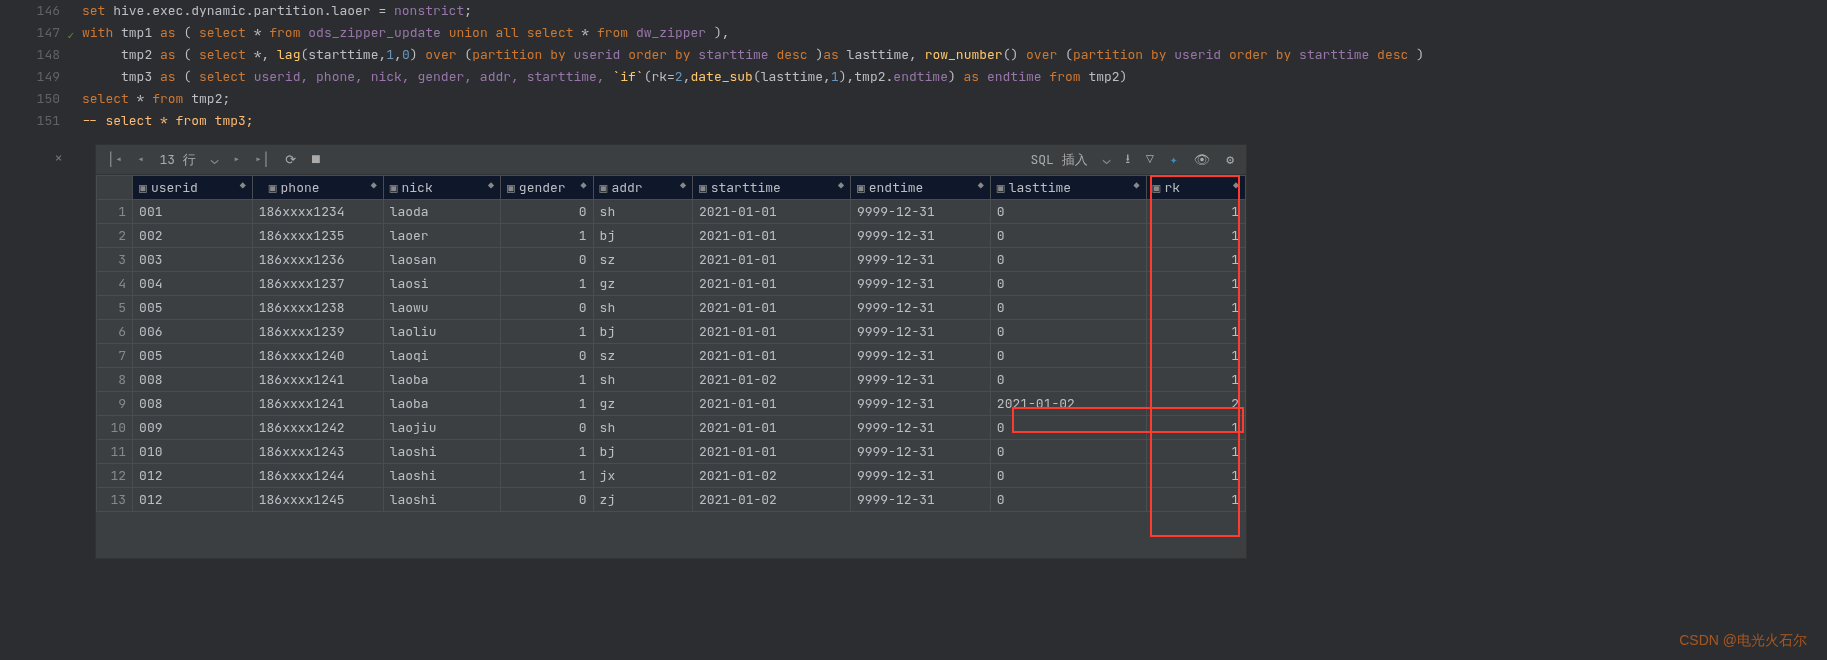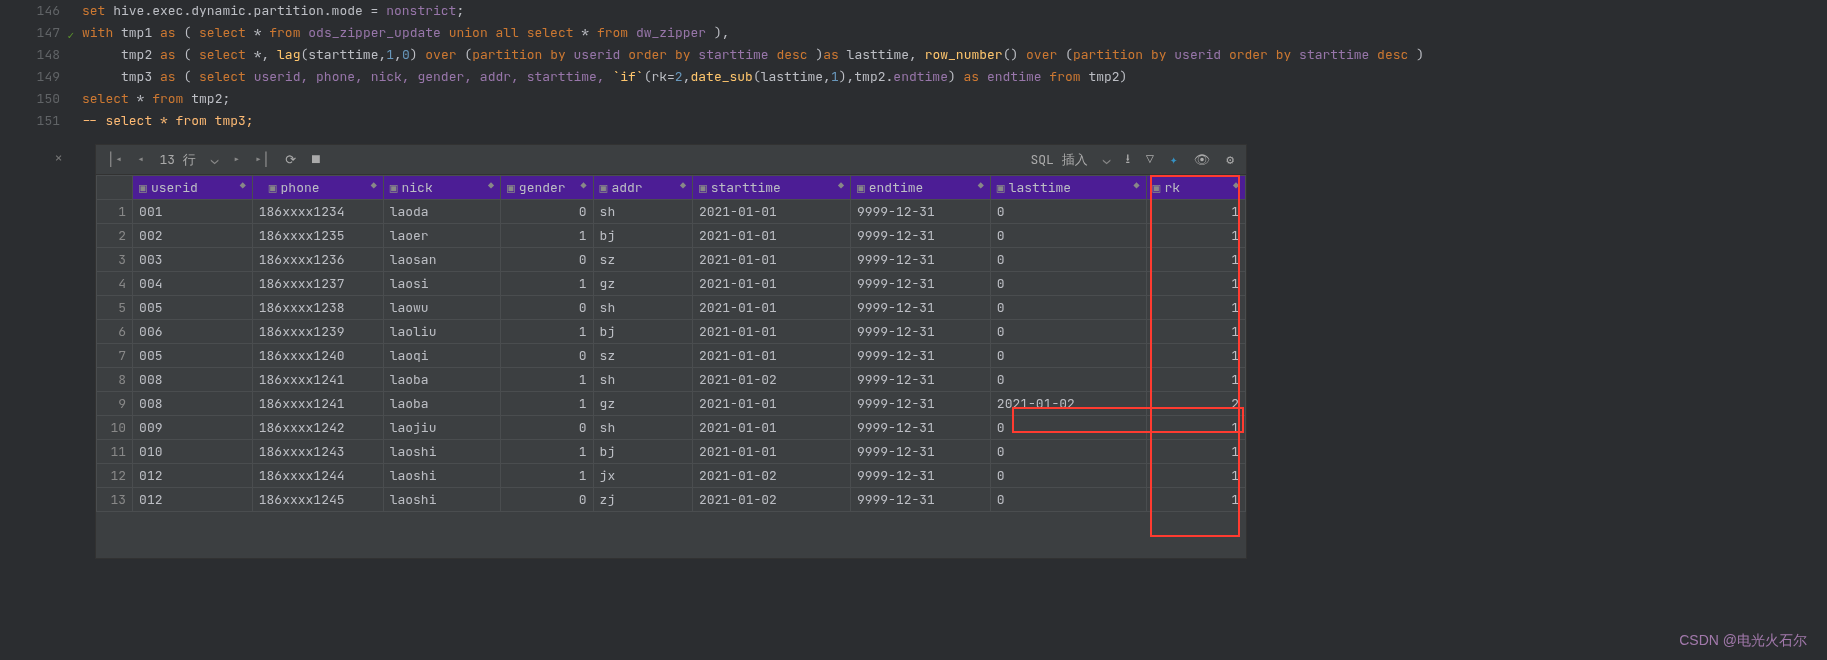--- a/index.html
+++ b/index.html
@@ -48,43 +48,43 @@
 .tbl { width: 100%; border-collapse: collapse; table-layout: fixed; }
 .tbl th, .tbl td {
   border: 1px solid #4a4d4f;
   padding: 3px 6px;
   text-align: left;
   height: 24px;
   font-size: 13px;
   color: #bcbec4;
   overflow: hidden;
 }
-.tbl th { background: #4c1d95; font-weight: normal; color: #bcbec4; position: relative; }
+.tbl th { background: #0f172a; font-weight: normal; color: #bcbec4; position: relative; }
 .tbl th .sort { float: right; color: #888; font-size: 10px; }
 .tbl th .colicon { color: #888; margin-right: 4px; }
 .tbl .rownum { width: 32px; text-align: right; color: #888; background: #3c3f41; }
 .tbl td.num-r { text-align: right; }
 .hl-rk { position: absolute; border: 2px solid #ff3b30; pointer-events: none; }
-.watermark { position: absolute; right: 20px; bottom: 10px; color: #f0abfc; font-size: 14px; opacity: 0.6; font-family: sans-serif; }
+.watermark { position: absolute; right: 20px; bottom: 10px; color: #f97316; font-size: 14px; opacity: 0.6; font-family: sans-serif; }
 </style>
 </head>
 <body>
 
 <div class="editor">
   <div class="gutter">
     <span class="checkmark">✓</span>
   <div class="line">146</div>
       <div class="line">147</div>
       <div class="line">148</div>
       <div class="line">149</div>
       <div class="line">150</div>
       <div class="line">151</div>
     </div>
   <div class="code">
-      <div class="line"><span class="kw">set </span><span class="op">hive.exec.dynamic.partition.mode = </span><span class="id">nonstrict</span><span class="op">;</span></div>
+      <div class="line"><span class="kw">set </span><span class="op">hive.exec.dynamic.partition.laoer = </span><span class="id">nonstrict</span><span class="op">;</span></div>
       <div class="line"><span class="kw">with </span><span class="op">tmp1 </span><span class="kw">as </span><span class="op">( </span><span class="kw">select </span><span class="op">* </span><span class="kw">from </span><span class="id">ods_zipper_update </span><span class="kw">union all select </span><span class="op">* </span><span class="kw">from </span><span class="id">dw_zipper </span><span class="op">),</span></div>
       <div class="line"><span class="op">     tmp2 </span><span class="kw">as </span><span class="op">( </span><span class="kw">select </span><span class="op">*, </span><span class="fn">lag</span><span class="op">(starttime,</span><span class="num">1</span><span class="op">,</span><span class="num">0</span><span class="op">) </span><span class="kw">over </span><span class="op">(</span><span class="kw">partition by </span><span class="id">userid </span><span class="kw">order by </span><span class="id">starttime </span><span class="kw">desc </span><span class="op">)</span><span class="kw">as </span><span class="op">lasttime, </span><span class="fn">row_number</span><span class="op">() </span><span class="kw">over </span><span class="op">(</span><span class="kw">partition by </span><span class="id">userid </span><span class="kw">order by </span><span class="id">starttime </span><span class="kw">desc </span><span class="op">)</span></div>
       <div class="line"><span class="op">     tmp3 </span><span class="kw">as </span><span class="op">( </span><span class="kw">select </span><span class="id">userid, phone, nick, gender, addr, starttime, </span><span class="fn">`if`</span><span class="op">(rk=</span><span class="num">2</span><span class="op">,</span><span class="fn">date_sub</span><span class="op">(lasttime,</span><span class="num">1</span><span class="op">),tmp2.</span><span class="id">endtime</span><span class="op">) </span><span class="kw">as </span><span class="id">endtime </span><span class="kw">from </span><span class="op">tmp2)</span></div>
       <div class="line"><span class="kw">select </span><span class="op">* </span><span class="kw">from </span><span class="op">tmp2;</span></div>
       <div class="line"><span class="comment">-- select * from tmp3;</span></div>
     </div>
 </div>
 
 <span class="close-x">✕</span>
 

